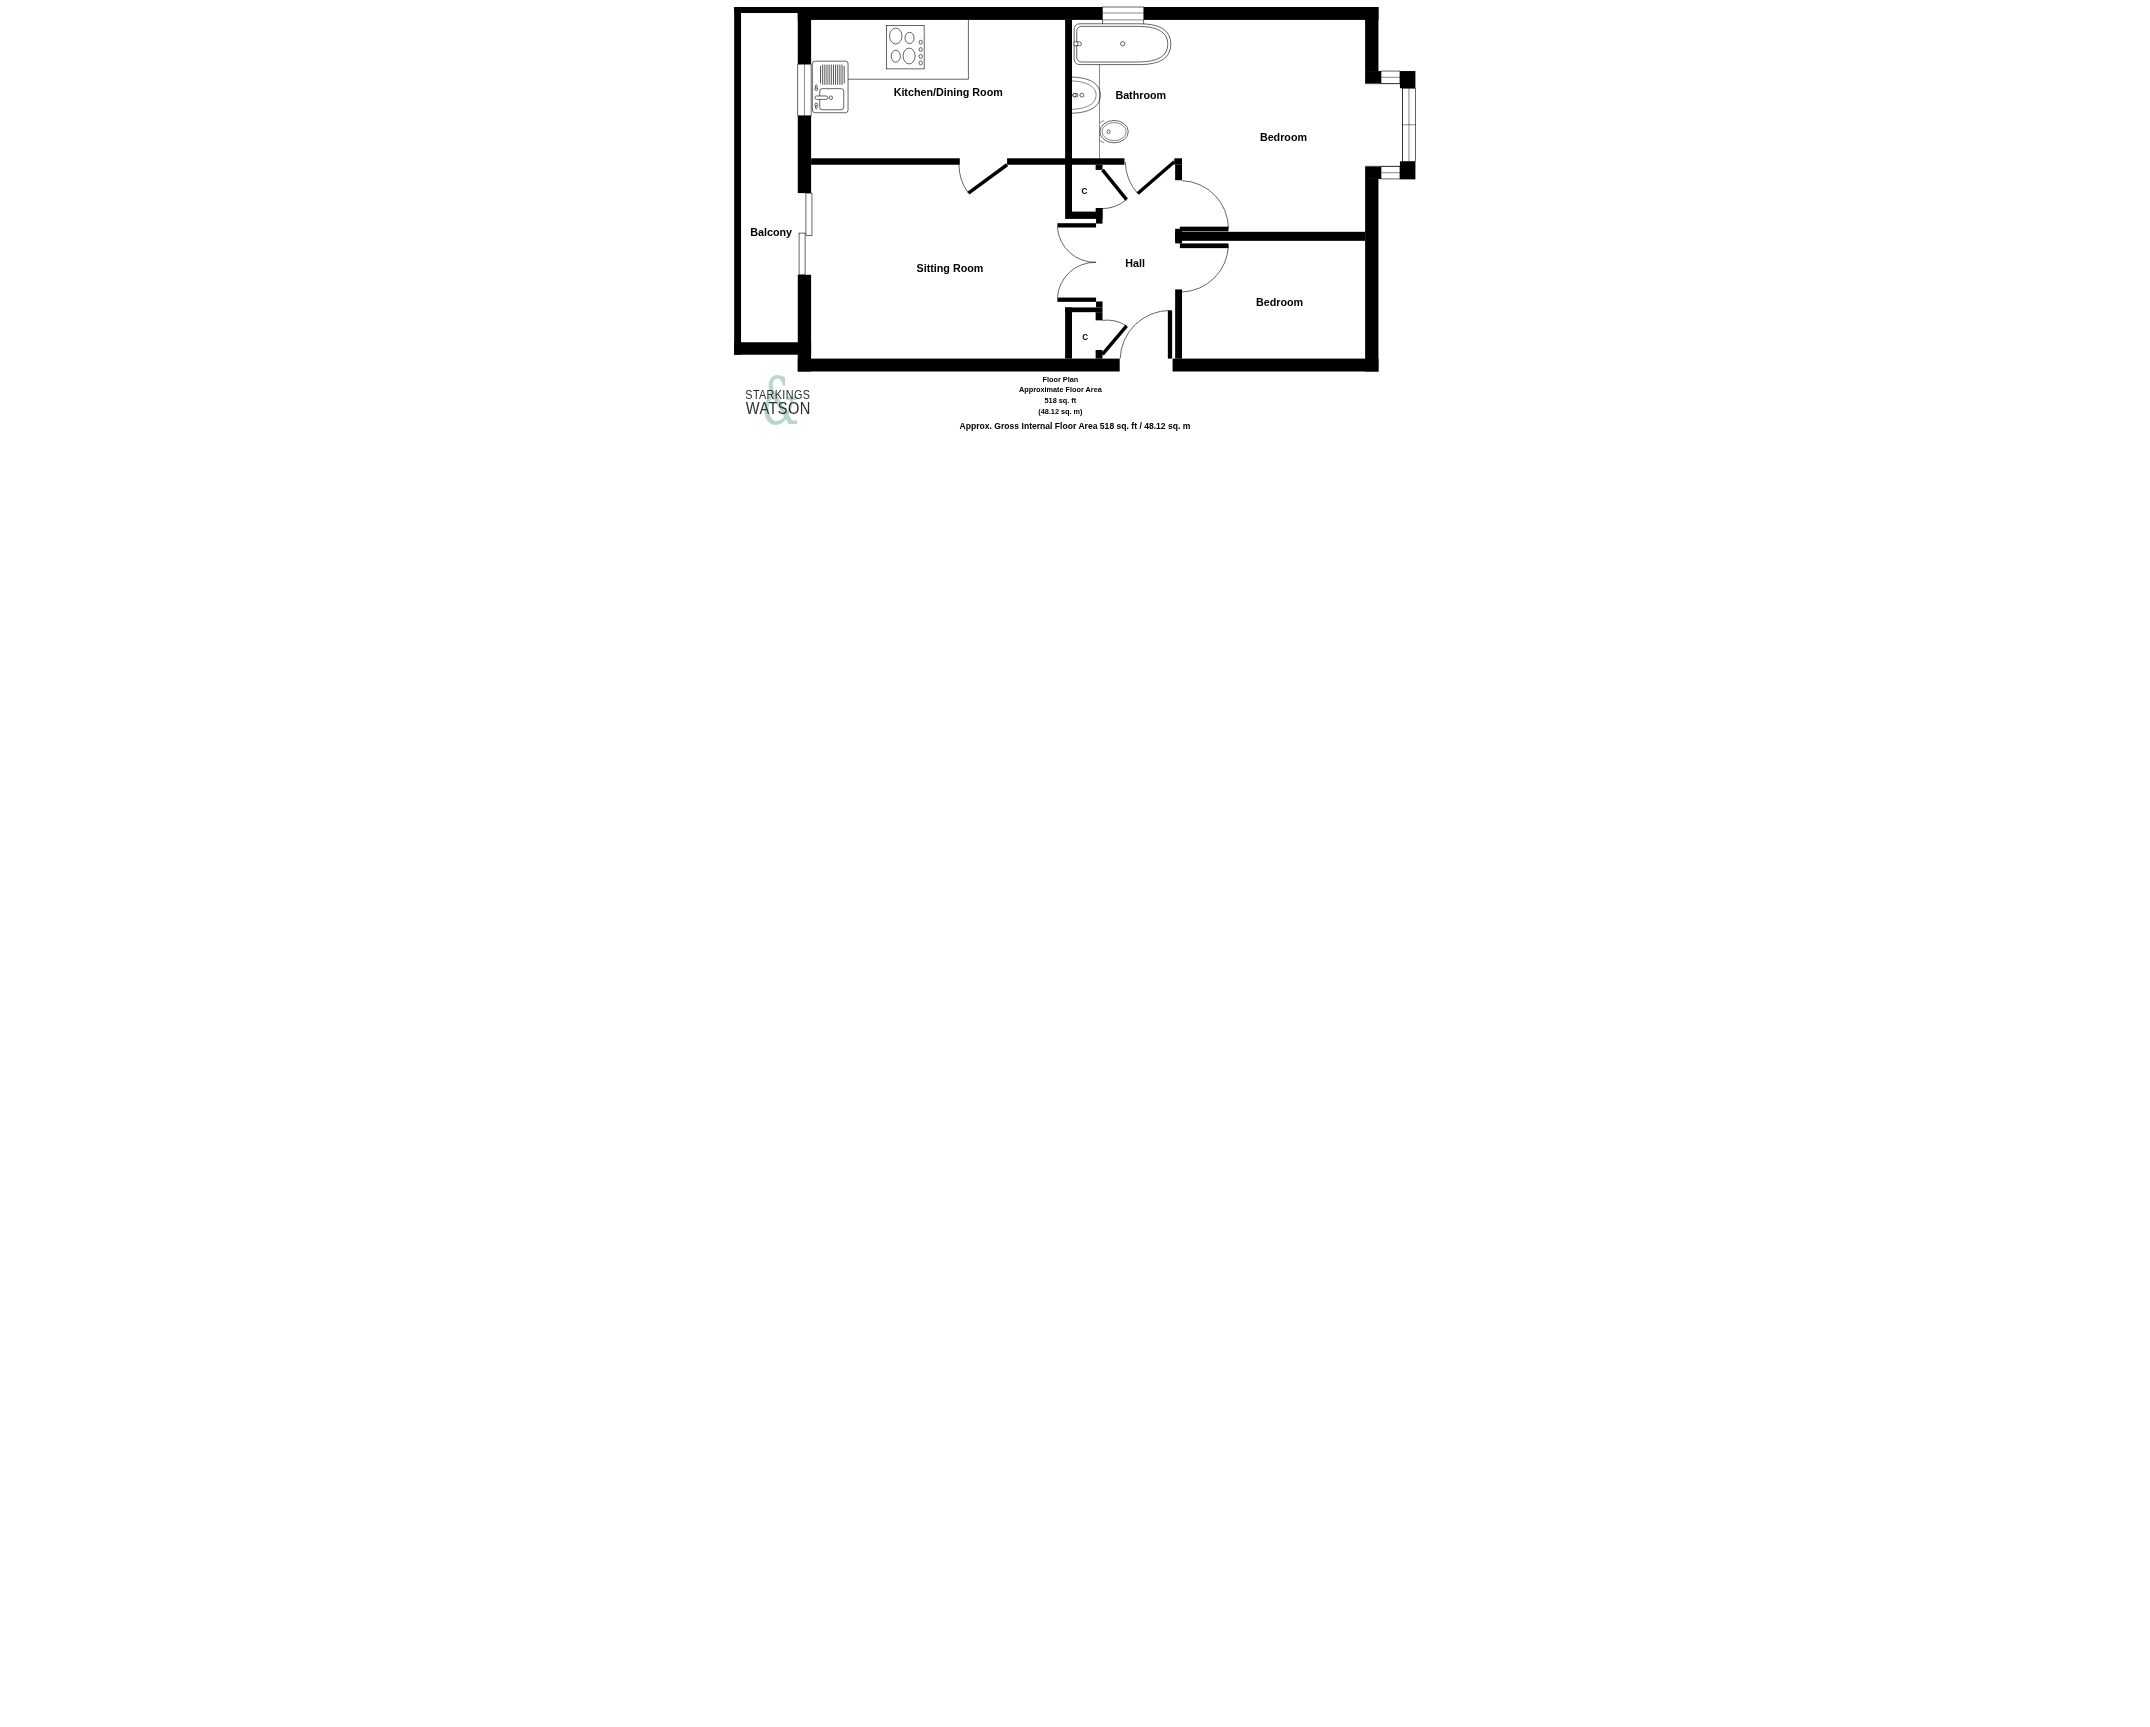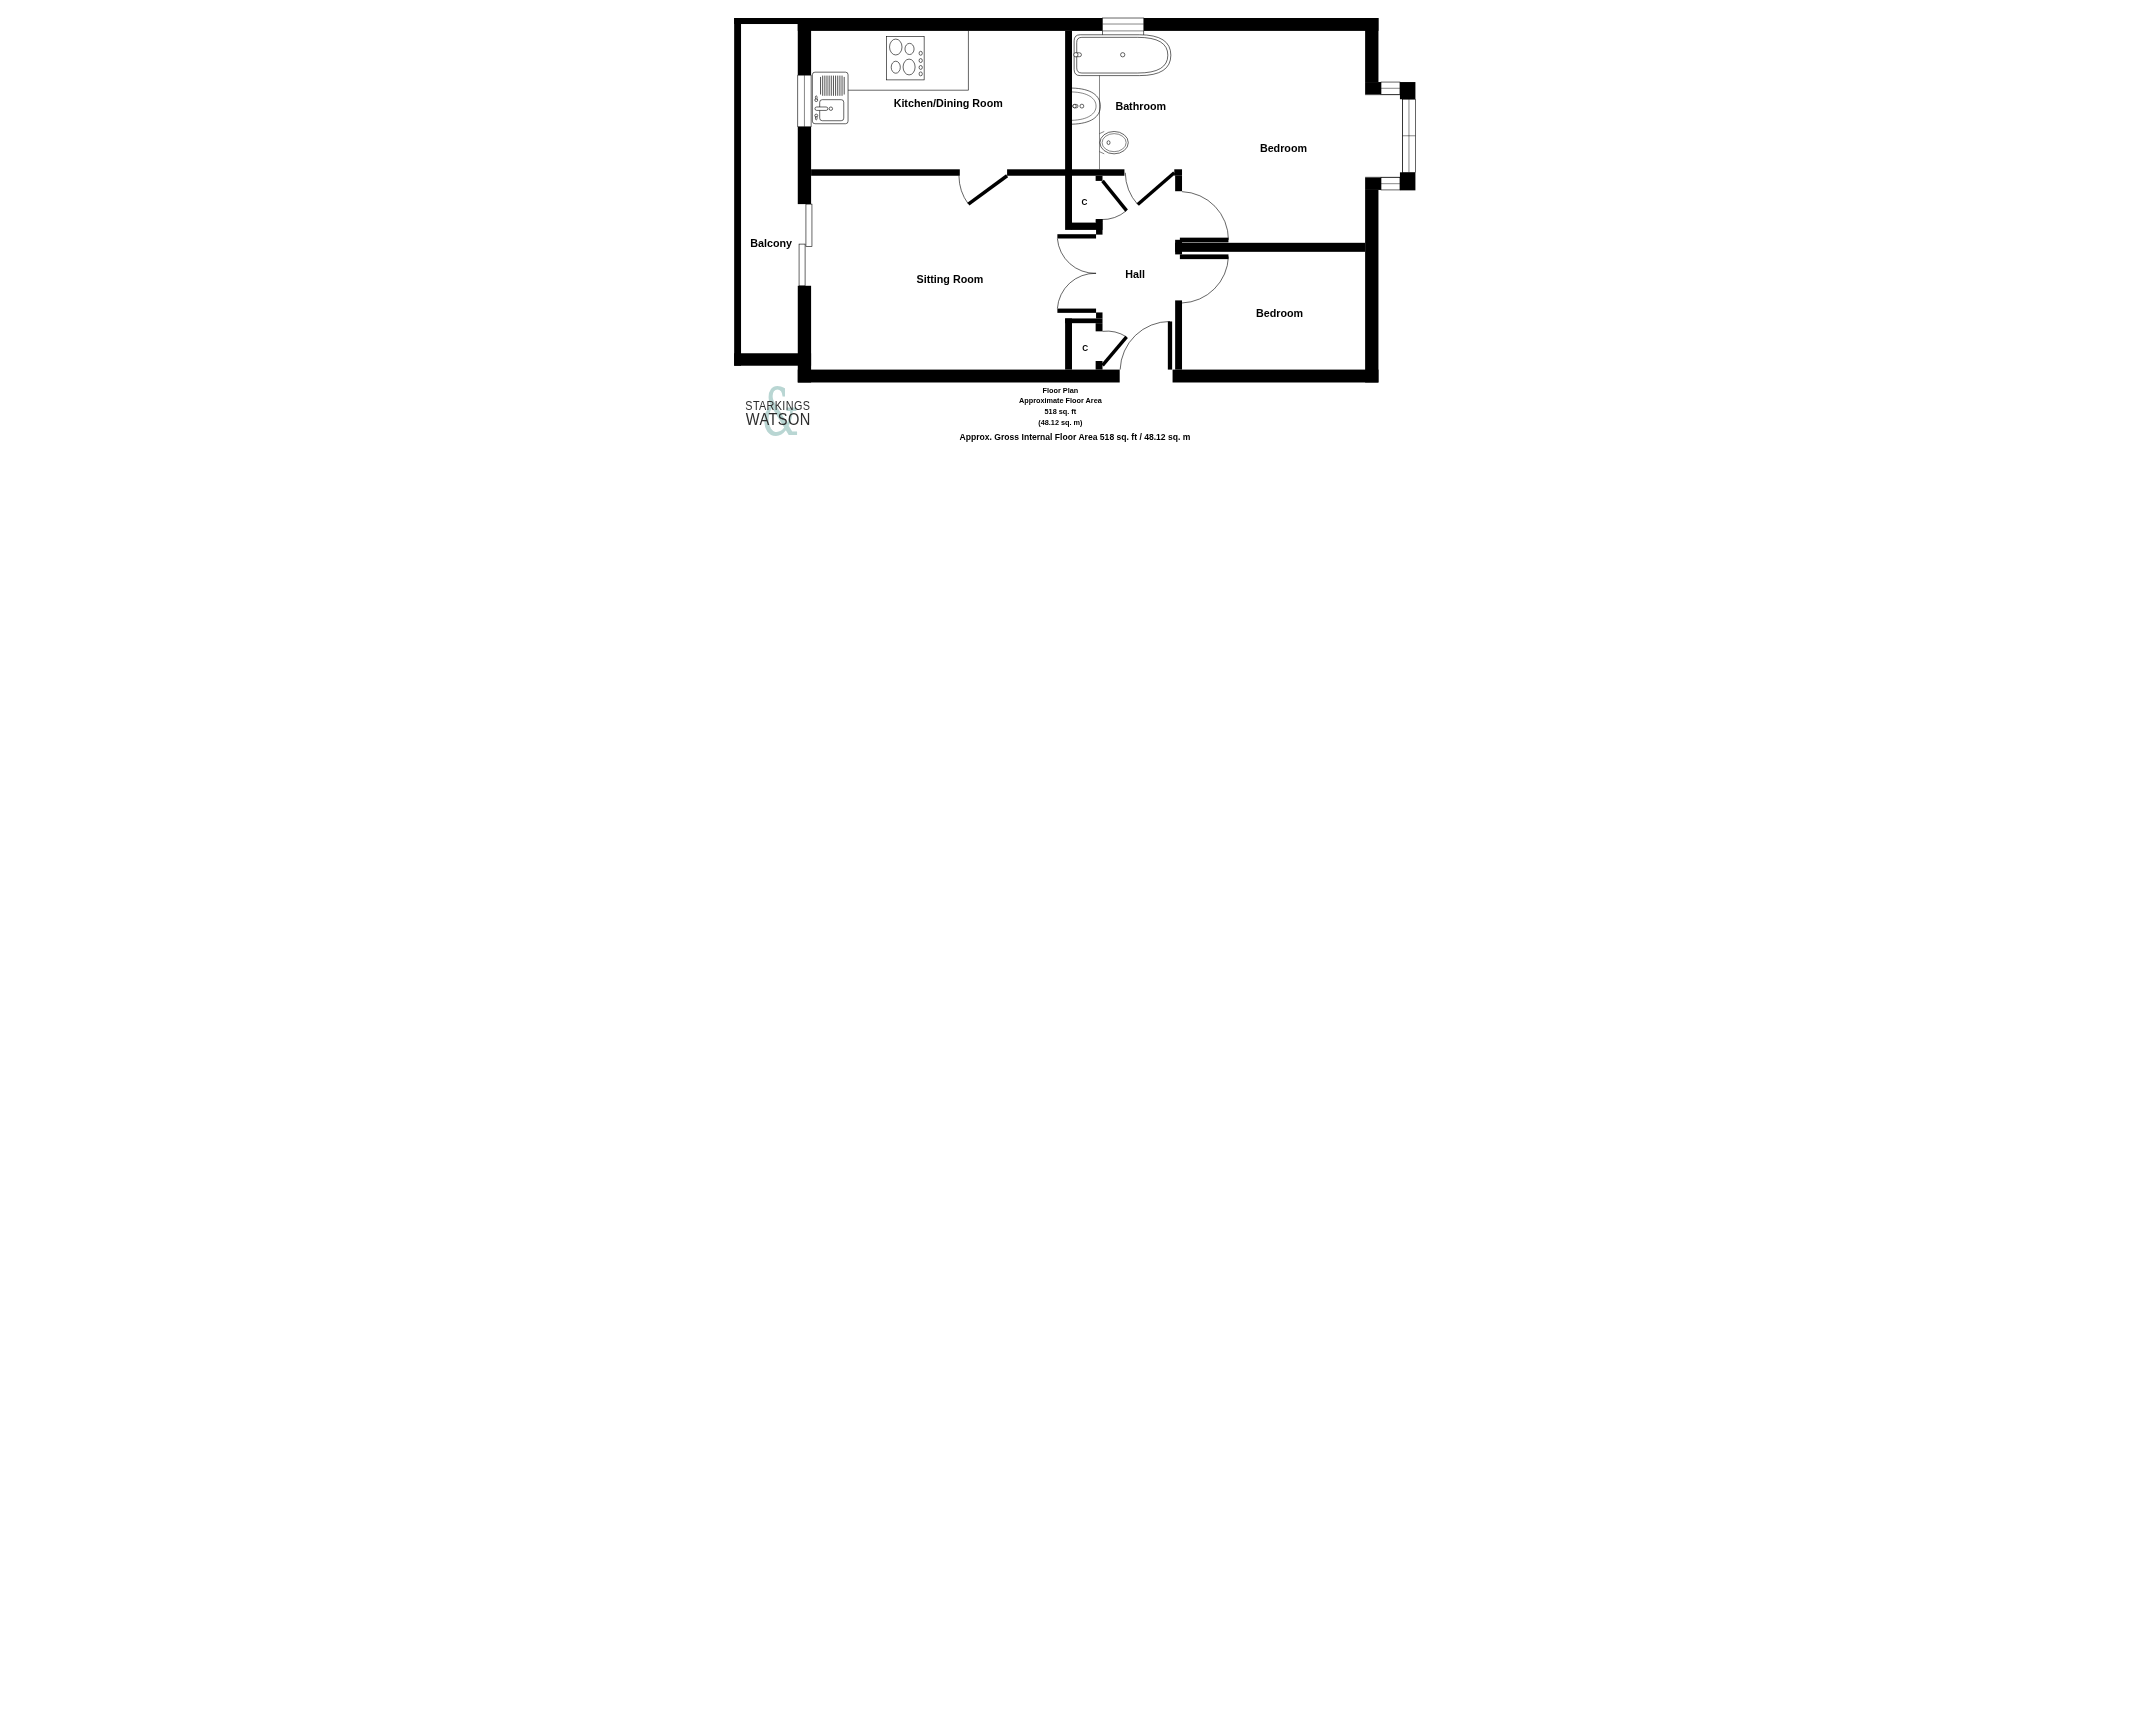--- a/index.html
+++ b/index.html
@@ -1,17 +1,17 @@
 <!DOCTYPE html>
 <html style="font-size:6.9px"><head>
 <meta charset="utf-8">
 <style>
   html,body{margin:0;padding:0;background:#ffffff;}
   body{font-family:"Liberation Sans", sans-serif;}
-  .page{width:100%;max-width:686px;margin:15px auto;background:#fff;text-align:right;}
+  .page{width:100%;max-width:686px;margin:4px auto;background:#fff;text-align:right;}
   svg{display:block;width:100%;height:auto;background:#fff;}
   .wall{fill:#000;stroke:none;}
   .thin{stroke:#000;stroke-width:1.4;fill:none;}
   .thin2{stroke:#000;stroke-width:1.1;fill:none;}
   .winbox{fill:#fff;stroke:#000;stroke-width:1.4;}
   .leaf{stroke:#000;stroke-width:8;fill:none;}
   .arc{stroke:#000;stroke-width:1.4;fill:none;}
   .fixture{fill:#fff;stroke:#000;stroke-width:1.4;}
   .room-label{font-family:"Liberation Sans",sans-serif;font-weight:bold;font-size:25px;fill:#000;text-anchor:middle;}
   .closet-label{font-family:"Liberation Sans",sans-serif;font-weight:bold;font-size:19px;fill:#000;text-anchor:middle;}

